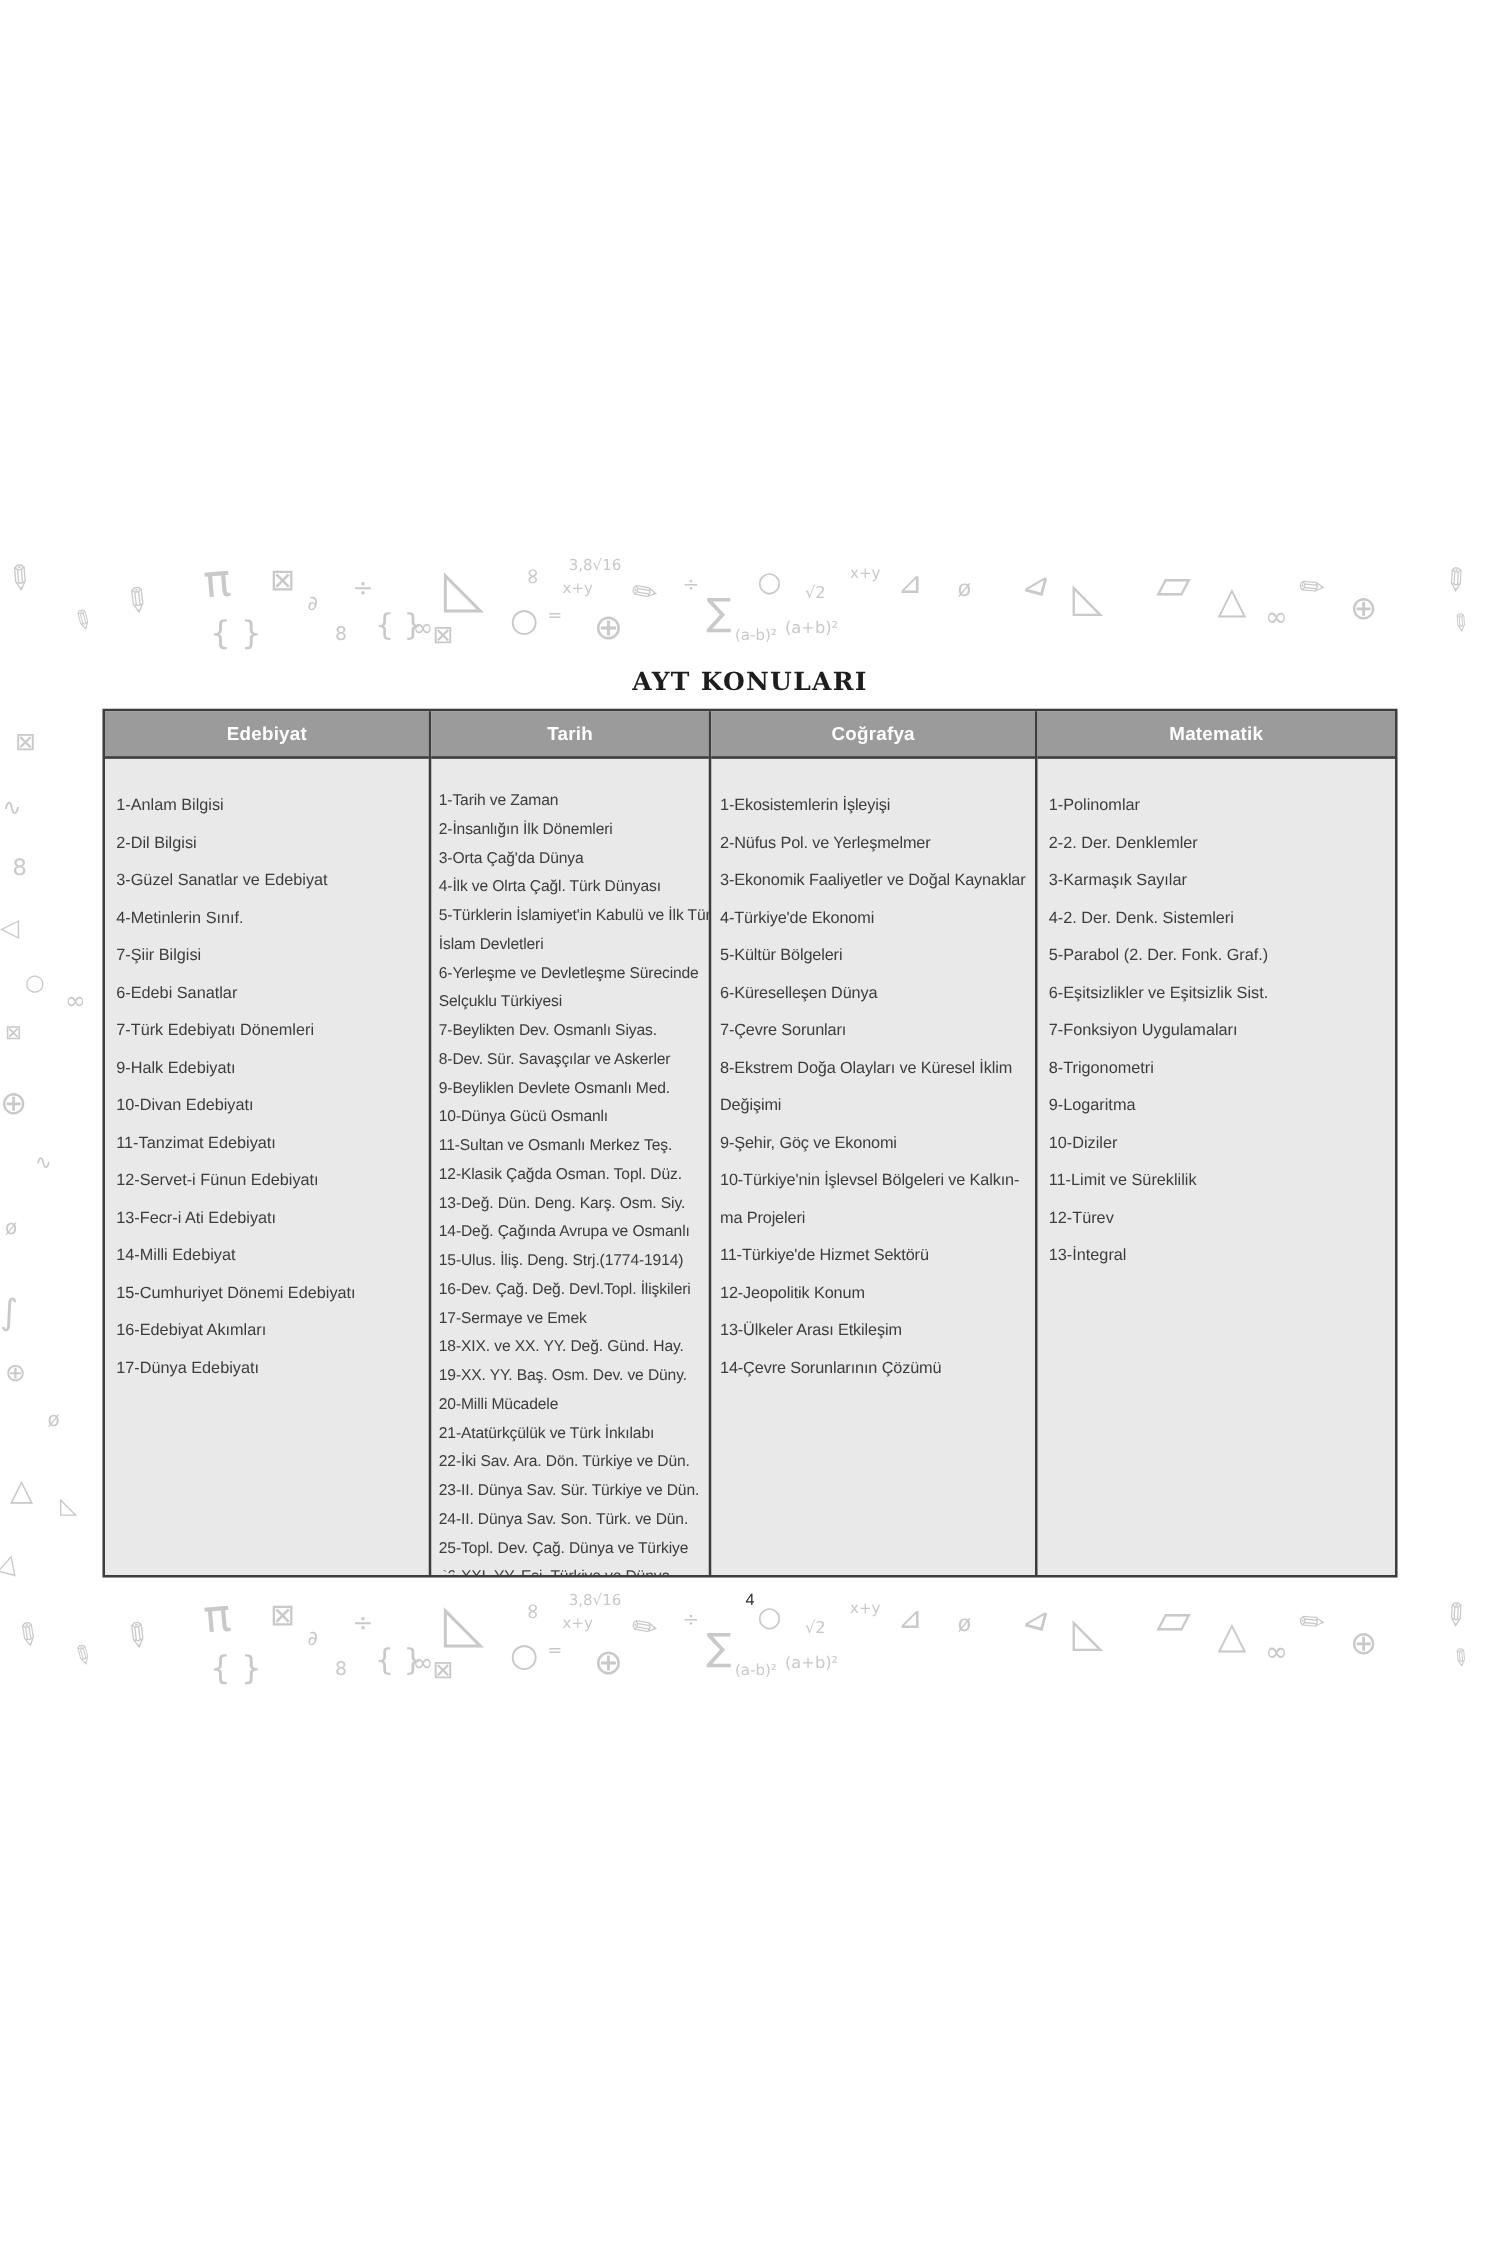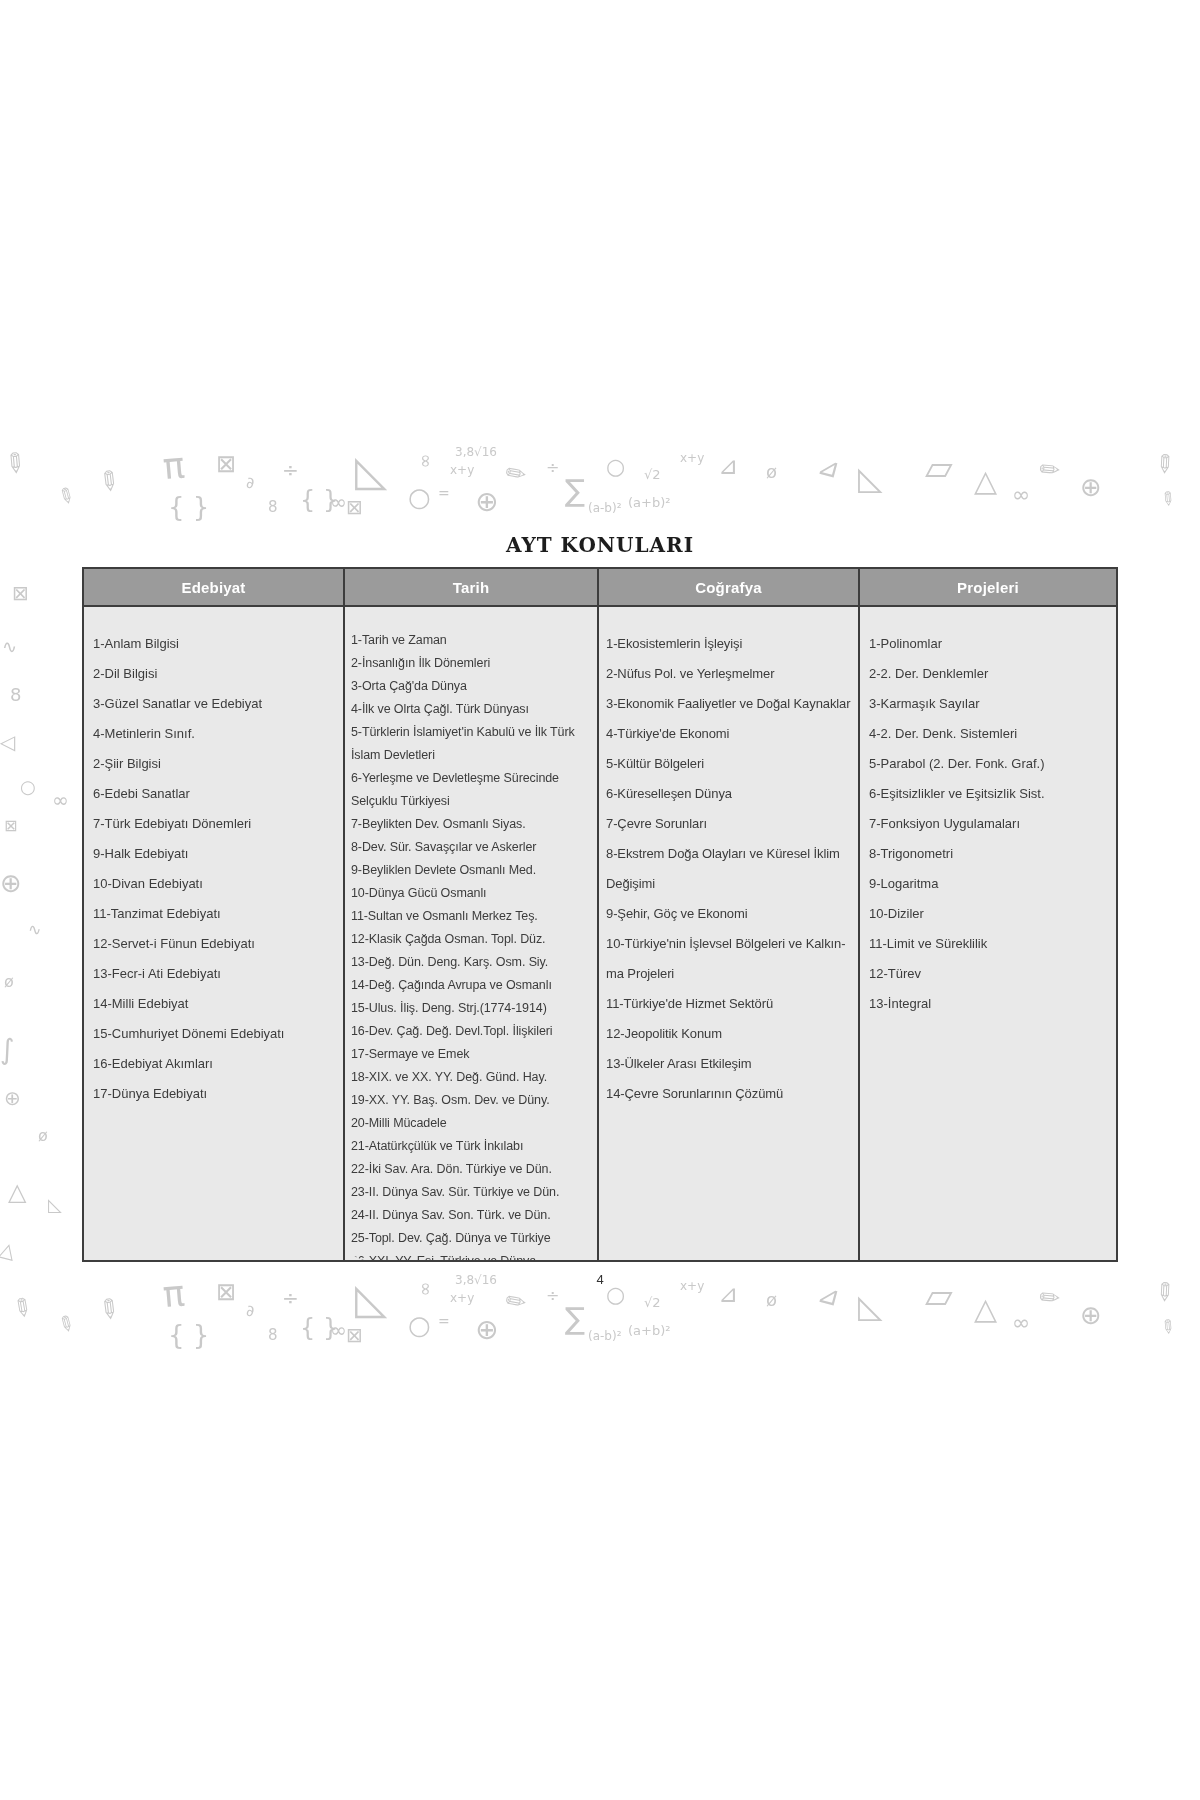--- a/index.html
+++ b/index.html
@@ -14,21 +14,21 @@
     letter-spacing:1px;color:#1d1d1d;
   }
   .topics-table{
     position:absolute;left:82px;top:567px;width:1036px;height:695px;
     box-sizing:border-box;border:2px solid var(--border,#3d3d3d);
     display:flex;background:var(--body-bg,#e9e9e9);
   }
   .col{box-sizing:border-box;display:flex;flex-direction:column;}
   .col + .col{border-left:2px solid var(--border,#3d3d3d);}
   .col-1{width:259px;}
-  .col-2{width:254px;}
+  .col-2{width:224px;}
   .col-3{width:261px;}
   .col-4{flex:1;}
   .col-header{
     height:36px;flex:0 0 36px;background:var(--header-bg,#9b9b9b);
     color:var(--header-text,#ffffff);font-weight:700;font-size:15px;
     display:flex;align-items:center;justify-content:center;
     border-bottom:2px solid var(--border,#3d3d3d);letter-spacing:.2px;
   }
   .col-body{flex:1;padding:22px 2px 0 9px;overflow:hidden;}
   .col-3 .col-body{padding-left:7px;}
@@ -152,21 +152,21 @@
   <h1 class="title">AYT KONULARI</h1>
 
   <div class="topics-table">
     <div class="col col-1">
       <div class="col-header">Edebiyat</div>
       <div class="col-body">
           <div class="item">1-Anlam Bilgisi</div>
           <div class="item">2-Dil Bilgisi</div>
           <div class="item">3-Güzel Sanatlar ve Edebiyat</div>
           <div class="item">4-Metinlerin Sınıf.</div>
-          <div class="item">2-Şiir Bilgisi</div>
+          <div class="item">7-Şiir Bilgisi</div>
           <div class="item">6-Edebi Sanatlar</div>
           <div class="item">7-Türk Edebiyatı Dönemleri</div>
           <div class="item">9-Halk Edebiyatı</div>
           <div class="item">10-Divan Edebiyatı</div>
           <div class="item">11-Tanzimat Edebiyatı</div>
           <div class="item">12-Servet-i Fünun Edebiyatı</div>
           <div class="item">13-Fecr-i Ati Edebiyatı</div>
           <div class="item">14-Milli Edebiyat</div>
           <div class="item">15-Cumhuriyet Dönemi Edebiyatı</div>
           <div class="item">16-Edebiyat Akımları</div>
@@ -221,21 +221,21 @@
           <div class="item">9-Şehir, Göç ve Ekonomi</div>
           <div class="item">10-Türkiye'nin İşlevsel Bölgeleri ve Kalkın-
 ma Projeleri</div>
           <div class="item">11-Türkiye'de Hizmet Sektörü</div>
           <div class="item">12-Jeopolitik Konum</div>
           <div class="item">13-Ülkeler Arası Etkileşim</div>
           <div class="item">14-Çevre Sorunlarının Çözümü</div>
         </div>
     </div>
     <div class="col col-4">
-      <div class="col-header">Projeleri</div>
+      <div class="col-header">Matematik</div>
       <div class="col-body">
           <div class="item">1-Polinomlar</div>
           <div class="item">2-2. Der. Denklemler</div>
           <div class="item">3-Karmaşık Sayılar</div>
           <div class="item">4-2. Der. Denk. Sistemleri</div>
           <div class="item">5-Parabol (2. Der. Fonk. Graf.)</div>
           <div class="item">6-Eşitsizlikler ve Eşitsizlik Sist.</div>
           <div class="item">7-Fonksiyon Uygulamaları</div>
           <div class="item">8-Trigonometri</div>
           <div class="item">9-Logaritma</div>

